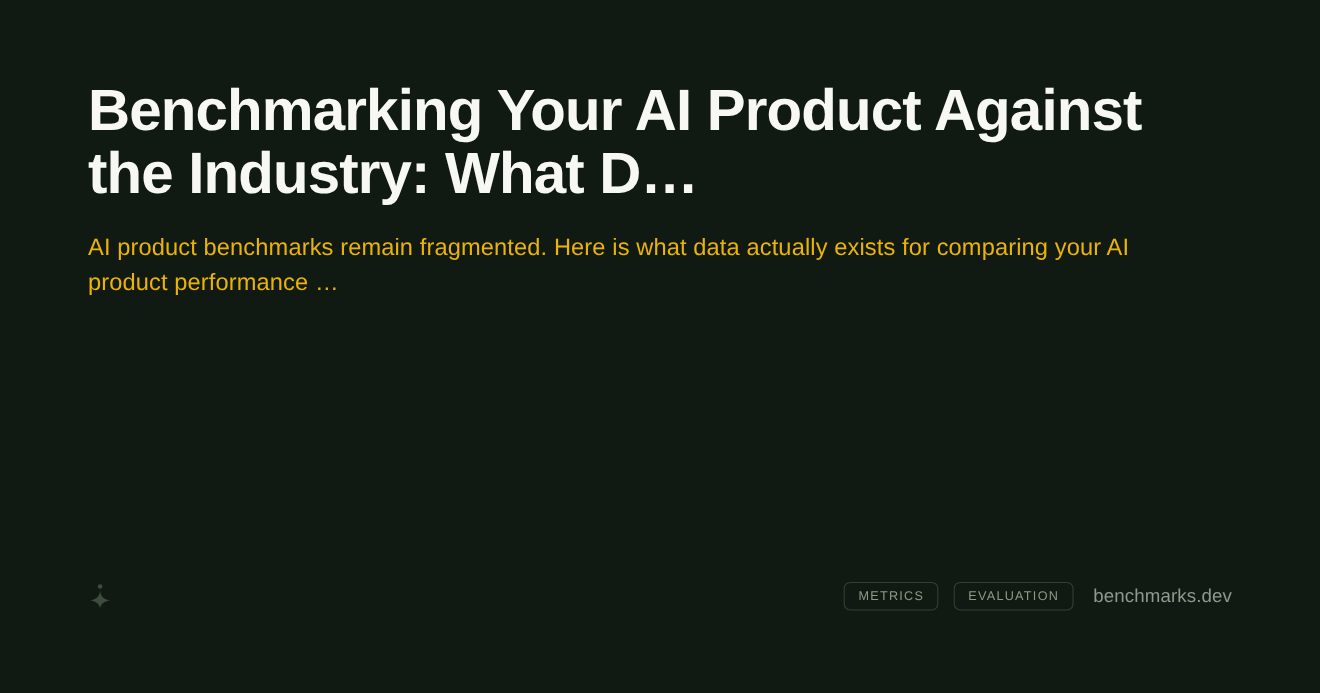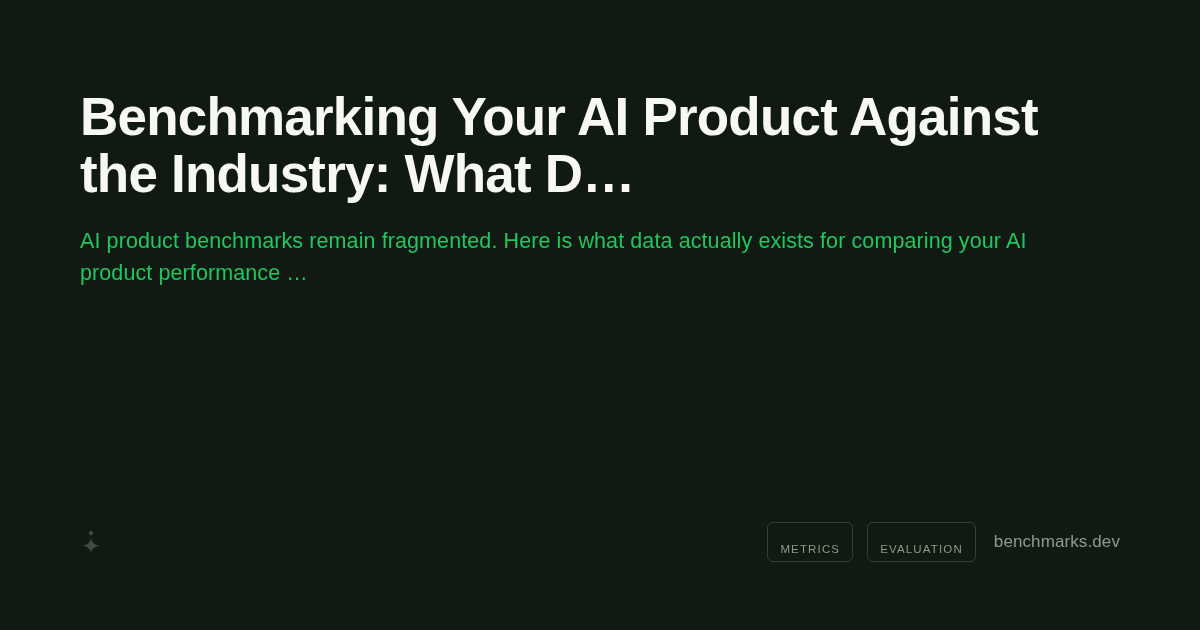--- a/index.html
+++ b/index.html
@@ -22,40 +22,39 @@
     height: 630px;
     background: #111a12;
   }
 
   
   .content {
     position: absolute;
     left: 80px;
     top: 72px;
     width: 1040px;
-    margin-top: 16px;
   }
 
   .title {
     font-size: 53px;
     line-height: 1.08;
     font-weight: 700;
     letter-spacing: -0.8px;
     color: #f7f8f3;
     max-width: 1020px;
     word-break: normal;
   }
 
   .subtitle {
     margin-top: 24px;
     font-size: 21.5px;
     line-height: 1.45;
     font-weight: 400;
     letter-spacing: 0.1px;
-    color: #22c55e;
+    color: #eab308;
     max-width: 1015px;
   }
 
   
   .footer {
     position: absolute;
     left: 80px;
     right: 80px;
     bottom: 72px;
     height: 32px;
@@ -77,21 +76,21 @@
     gap: 14px;
   }
 
   .tag {
     border: 1px solid #2f4034;
     border-radius: 6px;
     color: #8b9b84;
     font-size: 11.5px;
     font-weight: 500;
     letter-spacing: 1.15px;
-    padding: 21px 12px 6px;
+    padding: 7px 12px 6px;
     line-height: 1;
     white-space: nowrap;
     background: transparent;
   }
 
   .site {
     color: #8e9a8e;
     font-size: 17px;
     letter-spacing: 0.1px;
     white-space: nowrap;

